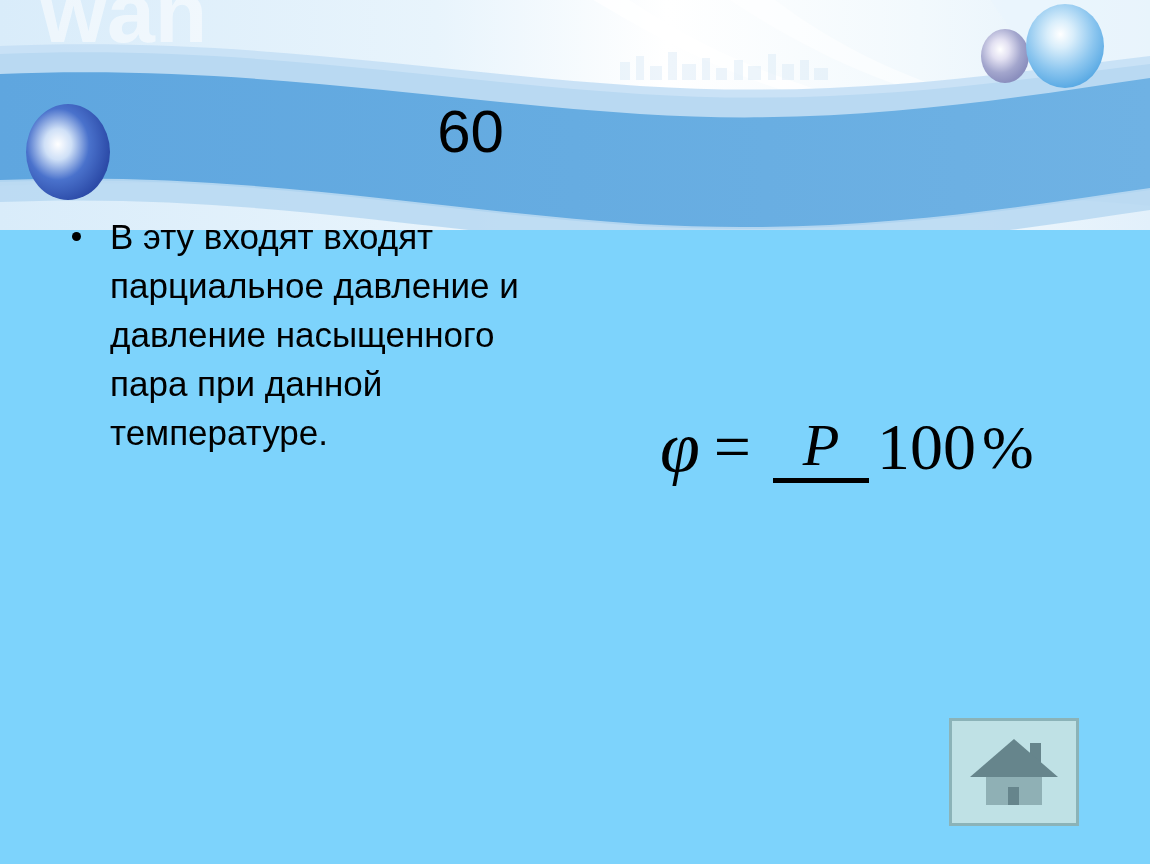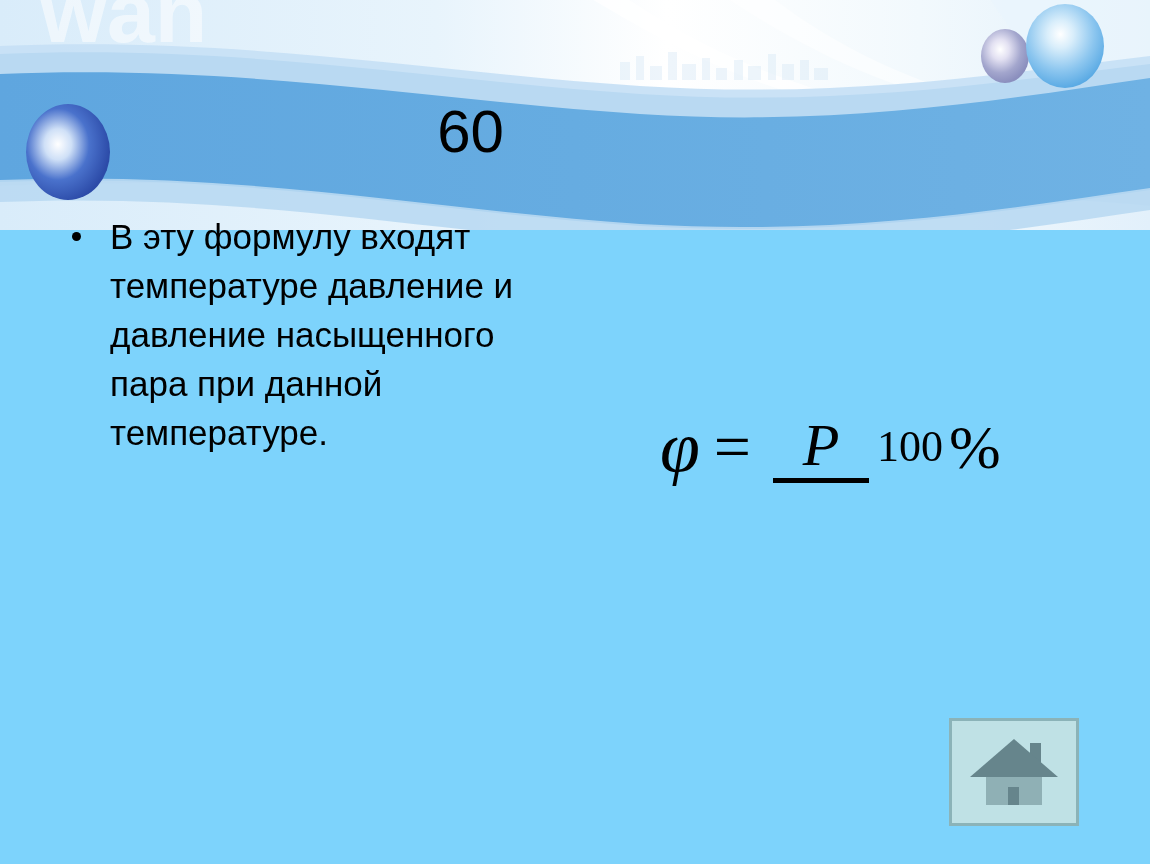--- a/index.html
+++ b/index.html
@@ -114,21 +114,21 @@
     min-width: 96px;
     height: 5px;
     background: #000000;
   }
   #formula .frac .den sub {
     font-size: 36px;
     font-style: normal;
     vertical-align: -0.22em;
   }
   #formula .hundred {
-    font-size: 44px;
+    font-size: 66px;
     line-height: 68px;
     padding-left: 2px;
   }
   #formula .pct {
     font-size: 62px;
     line-height: 62px;
     padding-left: 6px;
   }
 
   
@@ -234,21 +234,21 @@
         <ellipse cx="1065" cy="46" rx="39" ry="42" fill="url(#sphBlue)"></ellipse>
       </g>
     </svg>
   </div>
 
   <div id="slide-title">60</div>
 
   <div id="left-column" class="column">
     <div class="bullet-item">
       <span class="dot"></span>
-      <span>В эту формулу входят температуре давление и давление насыщенного пара при данной температуре.</span>
+      <span>В эту входят входят парциальное давление и давление насыщенного пара при данной температуре.</span>
     </div>
   </div>
 
 
   <div id="formula">
     <span class="phi">φ</span>
     <span class="eq">=</span>
     <span class="frac">
       <span class="num">P</span>
       <span class="bar"></span>

